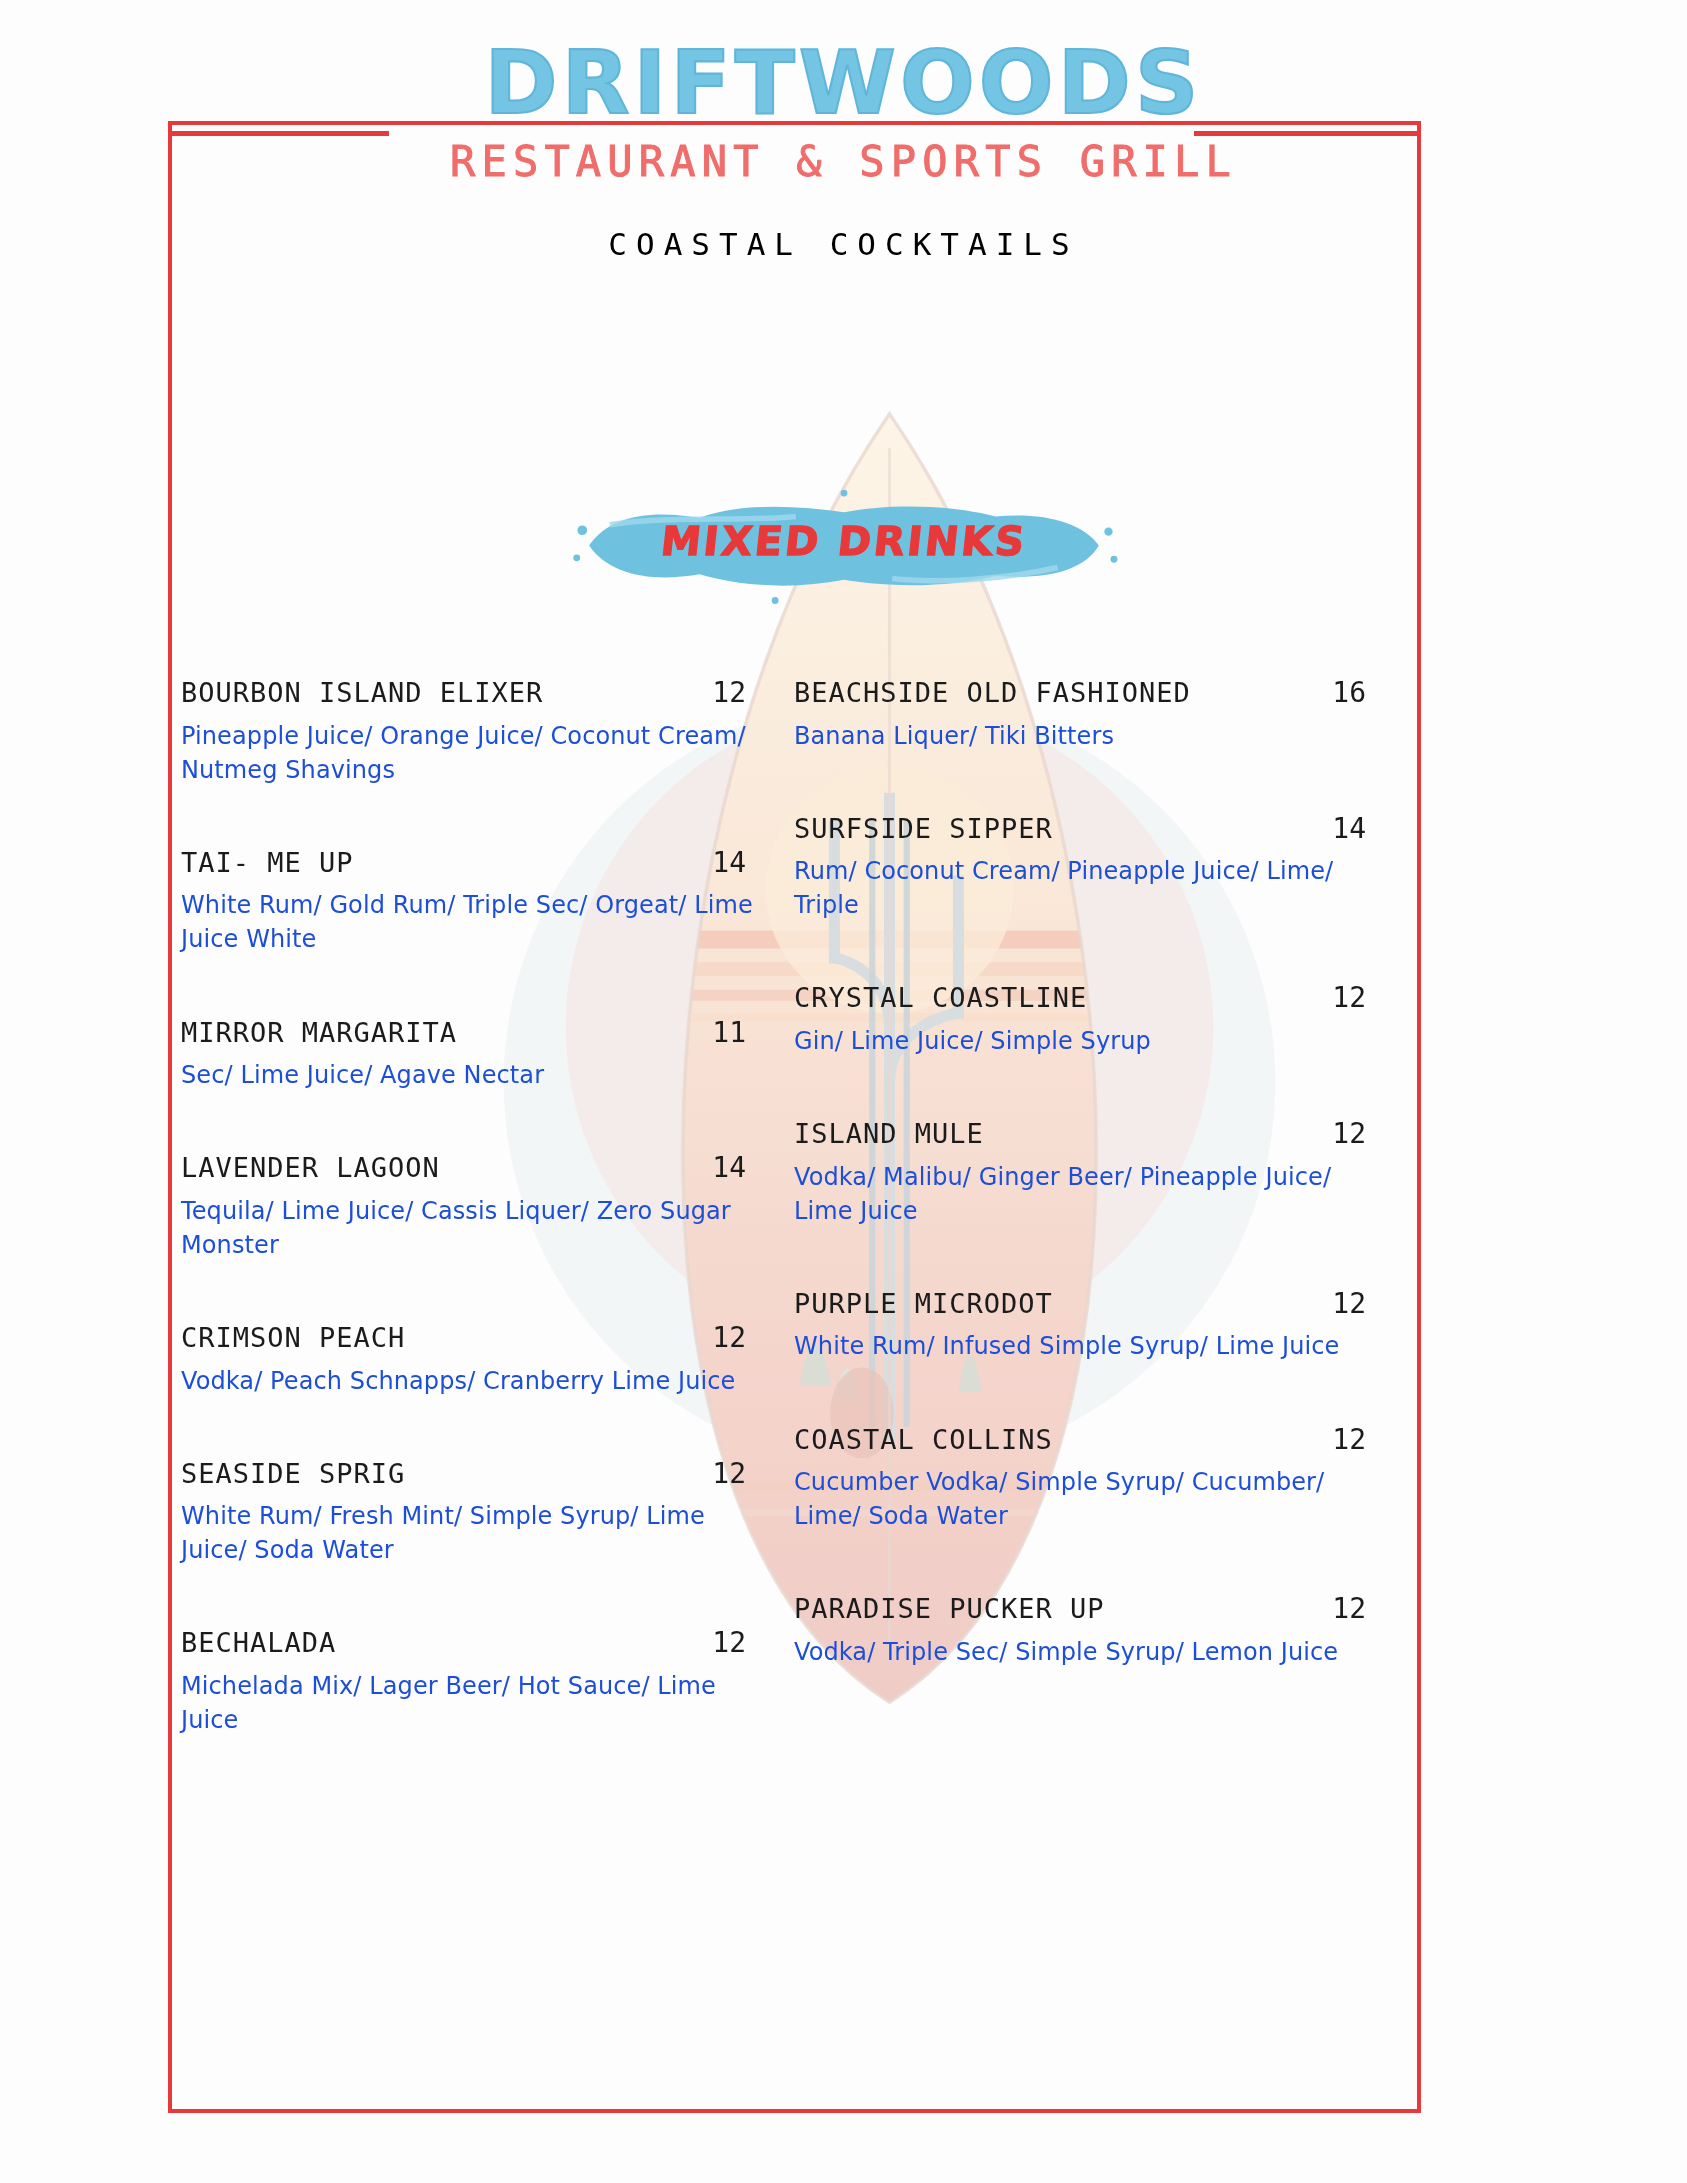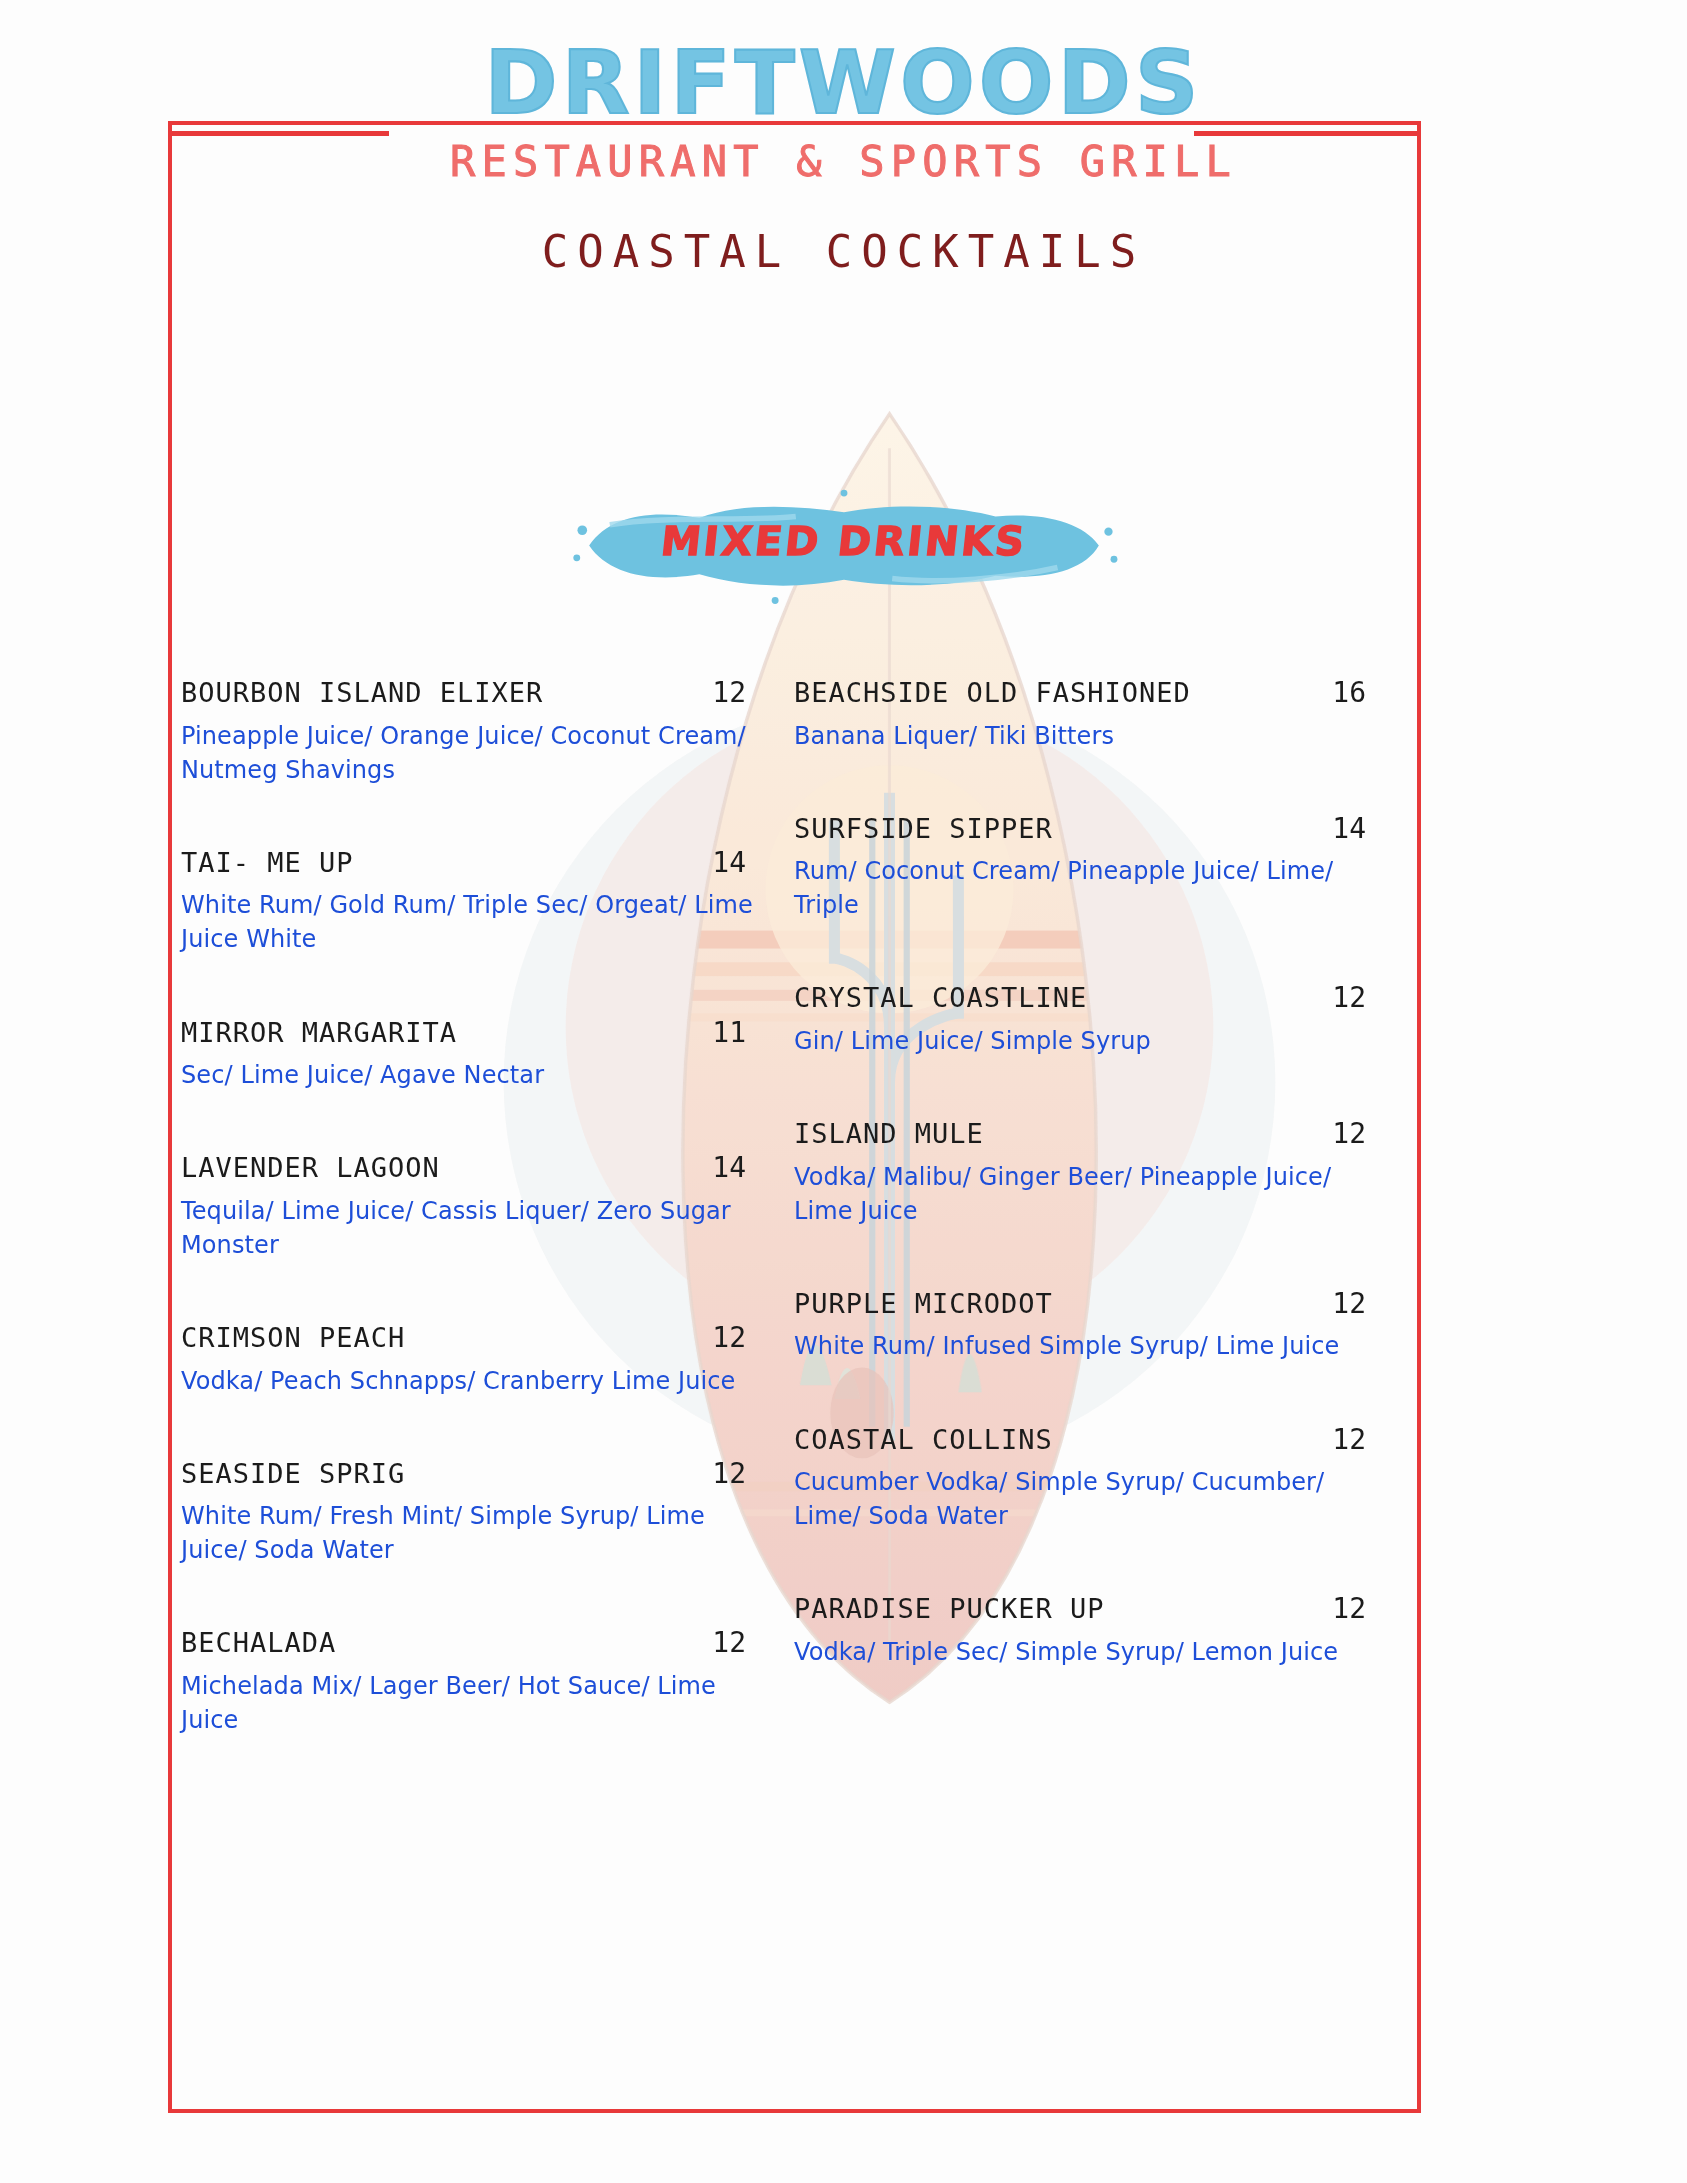--- a/index.html
+++ b/index.html
@@ -78,23 +78,23 @@
     margin-top: 9.6px;
     font-size: 42px;
     letter-spacing: 6.2px;
     color: #ef6d6b;
     font-weight: normal;
     font-family: "DejaVu Sans Mono", monospace;
     -webkit-text-stroke: 1px #ef6d6b;
   }
   .section-title {
     margin-top: 40px;
-    font-size: 44px;
+    font-size: 31px;
     letter-spacing: 9px;
-    color: #7f1d1d;
+    color: #000000;
     font-family: "DejaVu Sans Mono", monospace;
   }
 
   
   .badge-wrap {
     position: absolute;
     left: 50%;
     transform: translateX(-50%);
     top: 482px;
     width: 551px;

